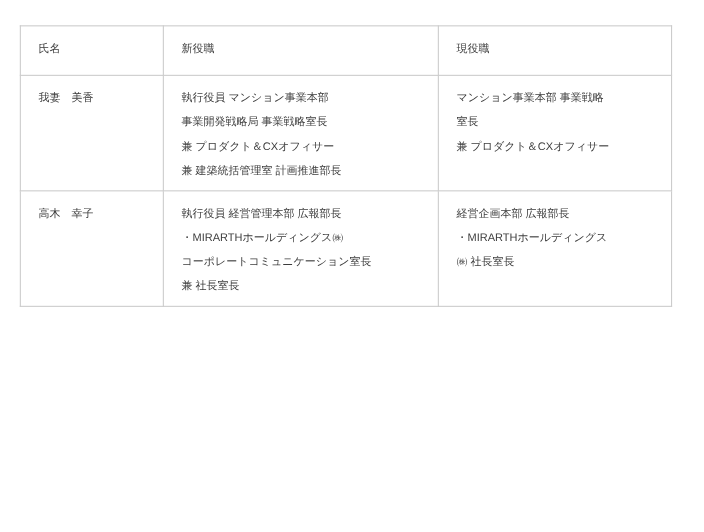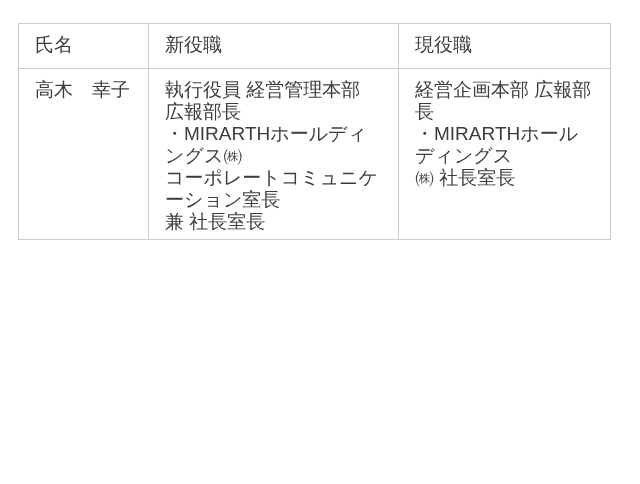--- a/index.html
+++ b/index.html
@@ -25,21 +25,21 @@
   }
   table.personnel col.c-name { width: 130px; }
   table.personnel col.c-new  { width: 250px; }
   table.personnel col.c-cur  { width: 212px; }
   table.personnel th,
   table.personnel td {
     border: 1px solid #cccccc;
     vertical-align: top;
     text-align: left;
     padding: 10px 16px 6px 16px;
-    font-size: 19px;
+    font-size: 10px;
     line-height: 22px;
     font-weight: 400;
     color: #3c3c3c;
     white-space: pre-line;
     overflow: hidden;
   }
   table.personnel thead tr { height: 45px; }
   table.personnel tbody tr:nth-child(1) { height: 82px; }
   table.personnel tbody tr:nth-child(2) { height: 100px; }
   table.personnel tbody tr:nth-child(3) { height: 105px; }
@@ -57,20 +57,30 @@
     </colgroup>
     <thead>
       <tr>
         <th>氏名</th>
         <th>新役職</th>
         <th>現役職</th>
       </tr>
     </thead>
     <tbody>
       <tr>
+        <td>我妻　美香</td>
+        <td>執行役員 マンション事業本部
+事業開発戦略局 事業戦略室長
+兼 プロダクト＆CXオフィサー
+兼 建築統括管理室 計画推進部長</td>
+        <td>マンション事業本部 事業戦略
+室長
+兼 プロダクト＆CXオフィサー</td>
+      </tr>
+      <tr>
         <td>高木　幸子</td>
         <td>執行役員 経営管理本部 広報部長
 ・MIRARTHホールディングス㈱
 コーポレートコミュニケーション室長
 兼 社長室長</td>
         <td>経営企画本部 広報部長
 ・MIRARTHホールディングス
 ㈱ 社長室長</td>
       </tr>
     </tbody>

